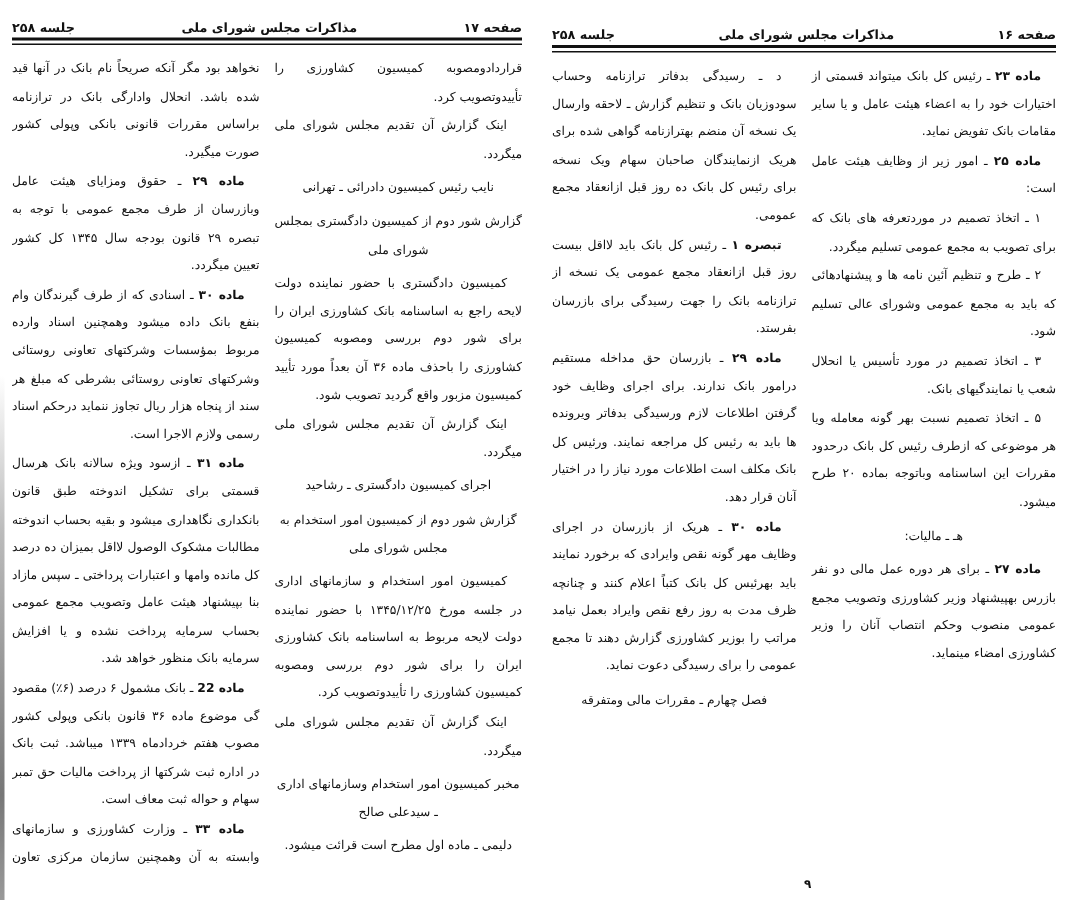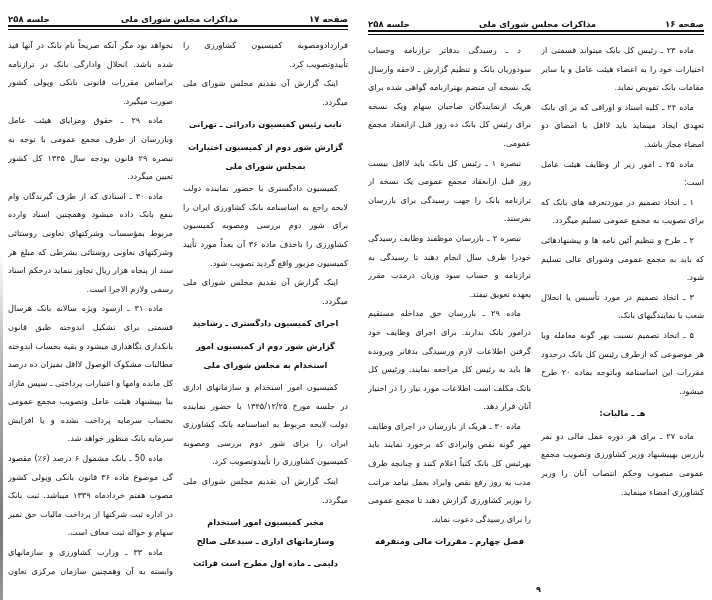--- a/index.html
+++ b/index.html
@@ -11,86 +11,84 @@
   .header{position:absolute;left:8px;right:8px;height:14px;display:flex;justify-content:space-between;
           align-items:flex-end;font-size:8.5px;font-weight:bold;border-bottom:2px solid #111;padding-bottom:1px;}
   .header:after{content:"";position:absolute;left:0;right:0;bottom:-5px;border-bottom:1px solid #111;}
   .page-left .header{top:10px;}
   .page-right .header{top:15px;}
   .header span{white-space:nowrap;}
   .cols{position:absolute;left:8px;right:8px;top:36px;bottom:20px;display:flex;flex-direction:row;gap:10px;}
   .page-right .cols{top:41px;}
   .col{flex:1;font-size:8.2px;line-height:18.6px;text-align:justify;overflow:hidden;}
   .para{margin:0 0 1px 0;text-indent:10px;}
-  .para.center{text-align:center;text-indent:0;margin:4px 0;font-weight:bold;}
+  .para.center{text-align:center;text-indent:0;margin:4px 0;}
   .para.noindent{text-indent:0;}
-  .art{font-weight:normal;}
+  .art{font-weight:bold;}
   .footer-num{position:absolute;bottom:6px;left:50%;font-size:8px;font-weight:bold;}
   .scan-mark{position:absolute;left:0;top:250px;width:3px;height:350px;
              background:linear-gradient(#fff,#bbb 30%,#777 80%,#999);}
 </style>
 </head>
 <body>
 
 <div class="scan-mark"></div>
 
 <div class="page page-left">
   <div class="header">
     <span>صفحه ۱۷</span>
     <span>مذاکرات مجلس شورای ملی</span>
     <span>جلسه ۲۵۸</span>
   </div>
   <div class="cols">
     <div class="col">
         <p class="para noindent">قراردادومصوبه کمیسیون کشاورزی را تأییدوتصویب کرد.</p>
         <p class="para">اینک گزارش آن تقدیم مجلس شورای ملی میگردد.</p>
         <p class="para center">نایب رئیس کمیسیون دادرائی ـ تهرانی</p>
-        <p class="para center">گزارش شور دوم از کمیسیون اختیارات بمجلس شورای ملی</p>
+        <p class="para center">گزارش شور دوم از کمیسیون دادگستری بمجلس شورای ملی</p>
         <p class="para">کمیسیون دادگستری با حضور نماینده دولت لایحه راجع به اساسنامه بانک کشاورزی ایران را برای شور دوم بررسی ومصوبه کمیسیون کشاورزی را باحذف ماده ۳۶ آن بعداً مورد تأیید کمیسیون مزبور واقع گردید تصویب شود.</p>
         <p class="para">اینک گزارش آن تقدیم مجلس شورای ملی میگردد.</p>
         <p class="para center">اجرای کمیسیون دادگستری ـ رشاحید</p>
         <p class="para center">گزارش شور دوم از کمیسیون امور استخدام به مجلس شورای ملی</p>
         <p class="para">کمیسیون امور استخدام و سازمانهای اداری در جلسه مورخ ۱۳۴۵/۱۲/۲۵ با حضور نماینده دولت لایحه مربوط به اساسنامه بانک کشاورزی ایران را برای شور دوم بررسی ومصوبه کمیسیون کشاورزی را تأییدوتصویب کرد.</p>
         <p class="para">اینک گزارش آن تقدیم مجلس شورای ملی میگردد.</p>
         <p class="para center">مخبر کمیسیون امور استخدام وسازمانهای اداری ـ سیدعلی صالح</p>
         <p class="para center">دلیمی ـ ماده اول مطرح است قرائت میشود.</p>
         <p class="para center">(بشرح زیر قرائت شد)</p>
       </div>
     <div class="col">
         <p class="para noindent">نخواهد بود مگر آنکه صریحاً نام بانک در آنها قید شده باشد. انحلال وادارگی بانک در ترازنامه براساس مقررات قانونی بانکی وپولی کشور صورت میگیرد.</p>
         <p class="para"><span class="art">ماده ۲۹</span><span> ـ حقوق ومزایای هیئت عامل وبازرسان از طرف مجمع عمومی با توجه به تبصره ۲۹ قانون بودجه سال ۱۳۴۵ کل کشور تعیین میگردد.</span></p>
         <p class="para"><span class="art">ماده ۳۰</span><span> ـ اسنادی که از طرف گیرندگان وام بنفع بانک داده میشود وهمچنین اسناد وارده مربوط بمؤسسات وشرکتهای تعاونی روستائی وشرکتهای تعاونی روستائی بشرطی که مبلغ هر سند از پنجاه هزار ریال تجاوز ننماید درحکم اسناد رسمی ولازم الاجرا است.</span></p>
         <p class="para"><span class="art">ماده ۳۱</span><span> ـ ازسود ویژه سالانه بانک هرسال قسمتی برای تشکیل اندوخته طبق قانون بانکداری نگاهداری میشود و بقیه بحساب اندوخته مطالبات مشکوک الوصول لااقل بمیزان ده درصد کل مانده وامها و اعتبارات پرداختی ـ سپس مازاد بنا بپیشنهاد هیئت عامل وتصویب مجمع عمومی بحساب سرمایه پرداخت نشده و یا افزایش سرمایه بانک منظور خواهد شد.</span></p>
-        <p class="para"><span class="art">ماده 50</span><span> ـ بانک مشمول ۶ درصد (۶٪) مقصود گی موضوع ماده ۳۶ قانون بانکی وپولی کشور مصوب هفتم خردادماه ۱۳۳۹ میباشد. ثبت بانک در اداره ثبت شرکتها از پرداخت مالیات حق تمبر سهام و حواله ثبت معاف است.</span></p>
+        <p class="para"><span class="art">ماده 22</span><span> ـ بانک مشمول ۶ درصد (۶٪) مقصود گی موضوع ماده ۳۶ قانون بانکی وپولی کشور مصوب هفتم خردادماه ۱۳۳۹ میباشد. ثبت بانک در اداره ثبت شرکتها از پرداخت مالیات حق تمبر سهام و حواله ثبت معاف است.</span></p>
         <p class="para"><span class="art">ماده ۳۳</span><span> ـ وزارت کشاورزی و سازمانهای وابسته به آن وهمچنین سازمان مرکزی تعاون روستائی ایران و شرکت سهامی کارخانجات ایران موظفند عملیات بانکی خود را بوسیله بانک کشاورزی ایران انجام دهند.</span></p>
       </div>
   </div>
 </div>
 
 <div class="page page-right">
   <div class="header">
     <span>صفحه ۱۶</span>
     <span>مذاکرات مجلس شورای ملی</span>
     <span>جلسه ۲۵۸</span>
   </div>
   <div class="cols">
     <div class="col">
         <p class="para"><span class="art">ماده ۲۳</span><span> ـ رئیس کل بانک میتواند قسمتی از اختیارات خود را به اعضاء هیئت عامل و یا سایر مقامات بانک تفویض نماید.</span></p>
-        <p class="para"><span class="art">ماده ۲۴</span><span> ـ کلیه اسناد و اوراقی که بر ای بانک تعهدی ایجاد مینماید باید لااقل با امضای دو امضاء مجاز باشد.</span></p>
         <p class="para"><span class="art">ماده ۲۵</span><span> ـ امور زیر از وظایف هیئت عامل است:</span></p>
         <p class="para">۱ ـ اتخاذ تصمیم در موردتعرفه های بانک که برای تصویب به مجمع عمومی تسلیم میگردد.</p>
         <p class="para">۲ ـ طرح و تنظیم آئین نامه ها و پیشنهادهائی که باید به مجمع عمومی وشورای عالی تسلیم شود.</p>
         <p class="para">۳ ـ اتخاذ تصمیم در مورد تأسیس یا انحلال شعب یا نمایندگیهای بانک.</p>
         <p class="para">۵ ـ اتخاذ تصمیم نسبت بهر گونه معامله ویا هر موضوعی که ازطرف رئیس کل بانک درحدود مقررات این اساسنامه وباتوجه بماده ۲۰ طرح میشود.</p>
         <p class="para center">هـ ـ مالیات:</p>
         <p class="para"><span class="art">ماده ۲۷</span><span> ـ برای هر دوره عمل مالی دو نفر بازرس بهپیشنهاد وزیر کشاورزی وتصویب مجمع عمومی منصوب وحکم انتصاب آنان را وزیر کشاورزی امضاء مینماید.</span></p>
       </div>
     <div class="col">
         <p class="para">د ـ رسیدگی بدفاتر ترازنامه وحساب سودوزیان بانک و تنظیم گزارش ـ لاحقه وارسال یک نسخه آن منضم بهترازنامه گواهی شده برای هریک ازنمایندگان صاحبان سهام ویک نسخه برای رئیس کل بانک ده روز قبل ازانعقاد مجمع عمومی.</p>
         <p class="para"><span class="art">تبصره ۱</span><span> ـ رئیس کل بانک باید لااقل بیست روز قبل ازانعقاد مجمع عمومی یک نسخه از ترازنامه بانک را جهت رسیدگی برای بازرسان بفرستد.</span></p>
-        <p class="para"><span class="art">تبصره ۲</span><span> ـ بازرسان موظفند وظایف رسیدگی خودرا ظرف سال انجام دهند تا رسیدگی به ترازنامه و حساب سود وزیان درمدت مقرر بعهده تعویق نیفتد.</span></p>
         <p class="para"><span class="art">ماده ۲۹</span><span> ـ بازرسان حق مداخله مستقیم درامور بانک ندارند. برای اجرای وظایف خود گرفتن اطلاعات لازم ورسیدگی بدفاتر ویرونده ها باید به رئیس کل مراجعه نمایند. ورئیس کل بانک مکلف است اطلاعات مورد نیاز را در اختیار آنان قرار دهد.</span></p>
         <p class="para"><span class="art">ماده ۳۰</span><span> ـ هریک از بازرسان در اجرای وظایف مهر گونه نقص وایرادی که برخورد نمایند باید بهرئیس کل بانک کتباً اعلام کنند و چنانچه ظرف مدت به روز رفع نقص وایراد بعمل نیامد مراتب را بوزیر کشاورزی گزارش دهند تا مجمع عمومی را برای رسیدگی دعوت نماید.</span></p>
         <p class="para center">فصل چهارم ـ مقررات مالی ومتفرقه</p>
       </div>
   </div>
   <span class="footer-num">۹</span>
 </div>
 
 </body></html>

